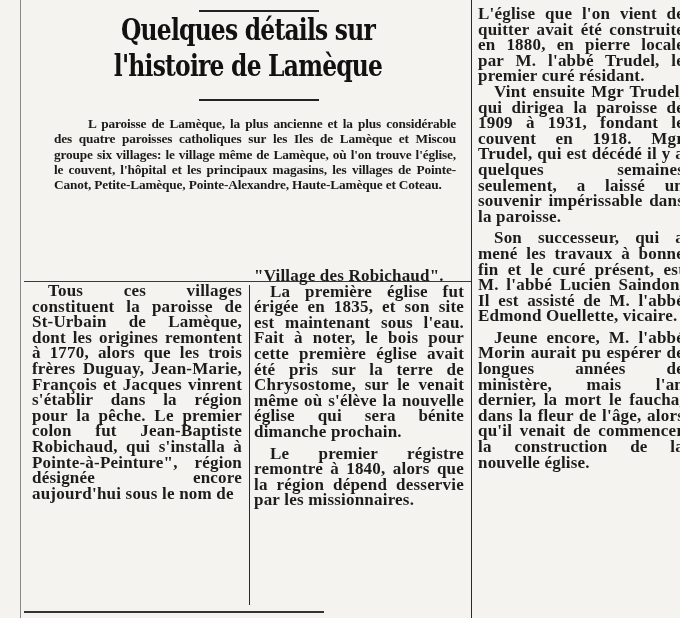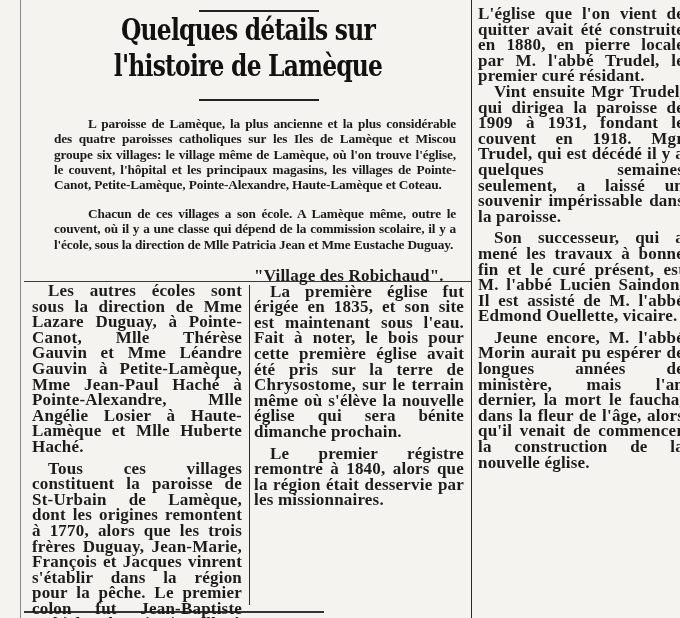--- a/index.html
+++ b/index.html
@@ -61,34 +61,30 @@
 
   <div class="left-col">
     <div class="title-rule"></div>
     <div class="title t1">Quelques détails sur</div>
     <div class="title t2">l'histoire de Lamèque</div>
     <div class="title-rule2"></div>
 
     <div class="intro p1">
       <p>L paroisse de Lamèque, la plus ancienne et la plus considérable des quatre paroisses catholiques sur les Iles de Lamèque et Miscou groupe six villages: le village même de Lamèque, où l'on trouve l'église, le couvent, l'hôpital et les principaux magasins, les villages de Pointe-Canot, Petite-Lamèque, Pointe-Alexandre, Haute-Lamèque et Coteau.</p>
     </div>
-    <div class="intro p2">
-      <p>Chacun de ces villages a son école. A Lamèque même, outre le couvent, où il y a une classe qui dépend de la commission scolaire, il y a l'école, sous la direction de Mlle Patricia Jean et Mme Eustache Duguay.</p>
-    </div>
   </div>
 
   <div class="col col1">
-    <p>Les autres écoles sont sous la direction de Mme Lazare Duguay, à Pointe-Canot, Mlle Thérèse Gauvin et Mme Léandre Gauvin à Petite-Lamèque, Mme Jean-Paul Haché à Pointe-Alexandre, Mlle Angélie Losier à Haute-Lamèque et Mlle Huberte Haché.</p>
     <p>Tous ces villages constituent la paroisse de St-Urbain de Lamèque, dont les origines remontent à 1770, alors que les trois frères Duguay, Jean-Marie, François et Jacques vinrent s'établir dans la région pour la pêche. Le premier colon fut Jean-Baptiste Robichaud, qui s'installa à Pointe-à-Peinture", région désignée encore aujourd'hui sous le nom de</p>
   </div>
 
   <div class="col col2">
     <p class="noindent" style="margin-bottom:0;">"Village des Robichaud".</p>
-    <p>La première église fut érigée en 1835, et son site est maintenant sous l'eau. Fait à noter, le bois pour cette première église avait été pris sur la terre de Chrysostome, sur le terrain même où s'élève la nouvelle église qui sera bénite dimanche prochain.</p>
-    <p>Le premier régistre remontre à 1840, alors que la région était desservie par les missionnaires.</p>
+    <p>La première église fut érigée en 1835, et son site est maintenant sous l'eau. Fait à noter, le bois pour cette première église avait été pris sur la terre de Chrysostome, sur le venait même où s'élève la nouvelle église qui sera bénite dimanche prochain.</p>
+    <p>Le premier régistre remontre à 1840, alors que la région dépend desservie par les missionnaires.</p>
   </div>
 
   <div class="col col3">
     <p class="noindent" style="margin-bottom:0;">L'église que l'on vient de quitter avait été construite en 1880, en pierre locale par M. l'abbé Trudel, le premier curé résidant.</p>
     <p>Vint ensuite Mgr Trudel, qui dirigea la paroisse de 1909 à 1931, fondant le couvent en 1918. Mgr Trudel, qui est décédé il y a quelques semaines seulement, a laissé un souvenir impérissable dans la paroisse.</p>
     <p>Son successeur, qui a mené les travaux à bonne fin et le curé présent, est M. l'abbé Lucien Saindon. Il est assisté de M. l'abbé Edmond Ouellette, vicaire.</p>
     <p>Jeune encore, M. l'abbé Morin aurait pu espérer de longues années de ministère, mais l'an dernier, la mort le faucha, dans la fleur de l'âge, alors qu'il venait de commencer la construction de la nouvelle église.</p>
   </div>
 
 </div>

